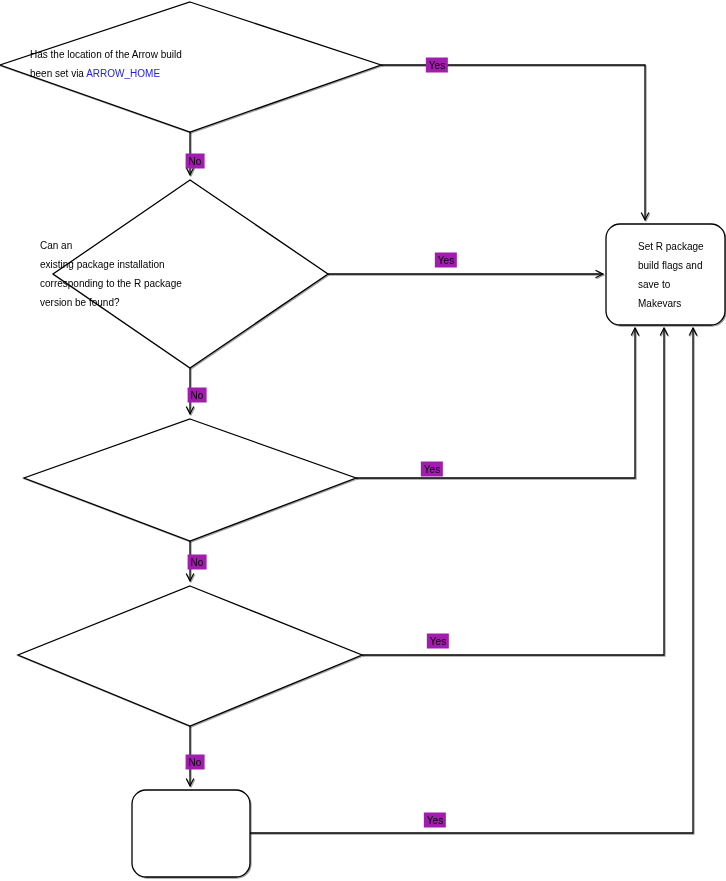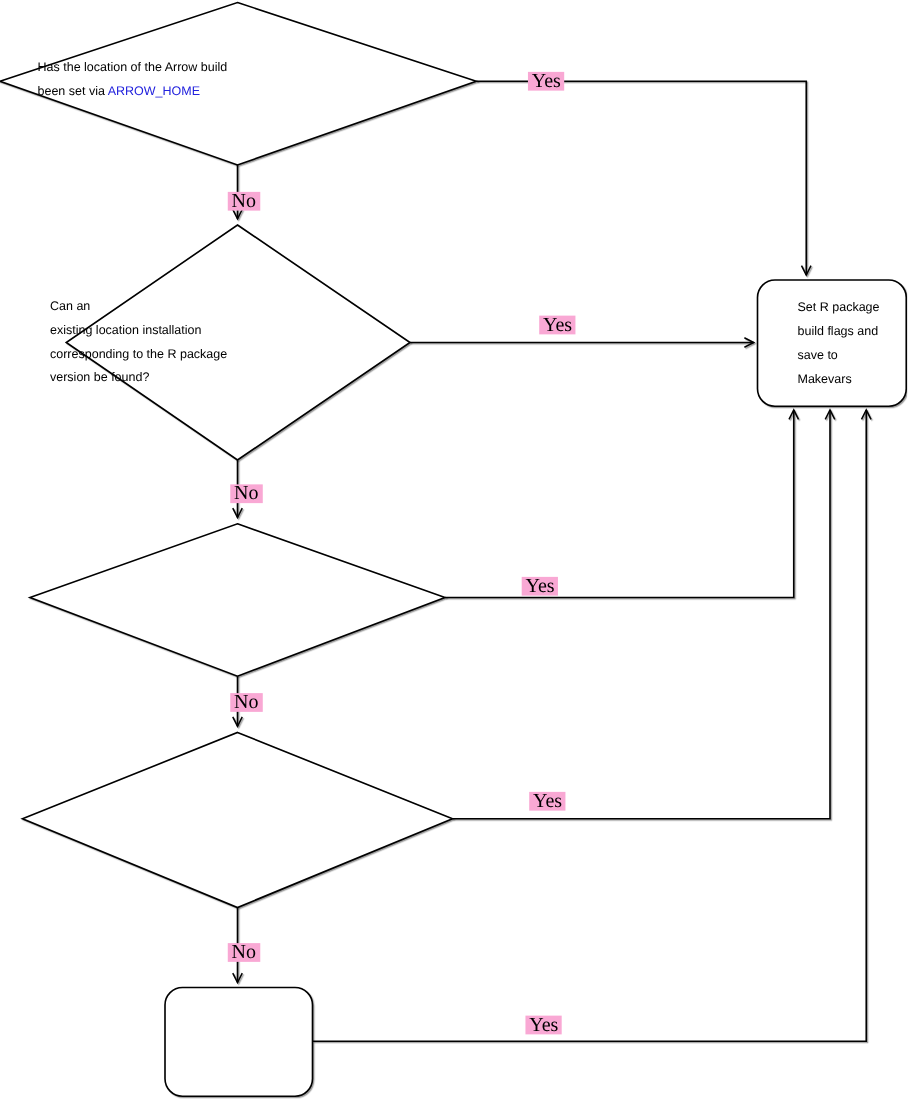--- a/index.html
+++ b/index.html
@@ -16,26 +16,25 @@
   .node-text {
     position:absolute;
     font-size:10px;
     line-height:19px;
     white-space:nowrap;
   }
   .env { color:var(--env-blue, #2222dd); }
   .edge-label {
     position:absolute;
     transform:translate(-50%,-50%);
-    font-size:16px;
+    font-size:10px;
     line-height:15px;
-    background:#f9a8d4;
+    background:#a21caf;
     padding:0 3px;
     white-space:nowrap;
-    font-family:Liberation Serif, serif;
   }
 </style>
 </head>
 <body>
 
 <div class="canvas">
 
   <svg width="726" height="881" viewBox="0 0 726 881">
     <defs>
       <marker id="openArrow" viewBox="0 0 10 10" refX="8.5" refY="5" markerWidth="10" markerHeight="10" markerUnits="userSpaceOnUse" orient="auto">
@@ -65,21 +64,21 @@
     </g>
   </svg>
 
   <div class="node-text" style="left:30px; top:45px; width:320px;">
     <div><span>Has the location of the Arrow build</span></div>
     <div><span>been set via </span><span class="env">ARROW_HOME</span></div>
   </div>
 
   <div class="node-text" style="left:40px; top:236px; width:300px;">
     <div>Can an</div>
-    <div>existing location installation</div>
+    <div>existing package installation</div>
     <div>corresponding to the R package</div>
     <div>version be found?</div>
   </div>
 
 
 
   <div class="node-text" style="left:606px; top:237px; width:119px;margin-left:32px;">
     <div>Set R package</div>
     <div>build flags and</div>
     <div>save to</div>

